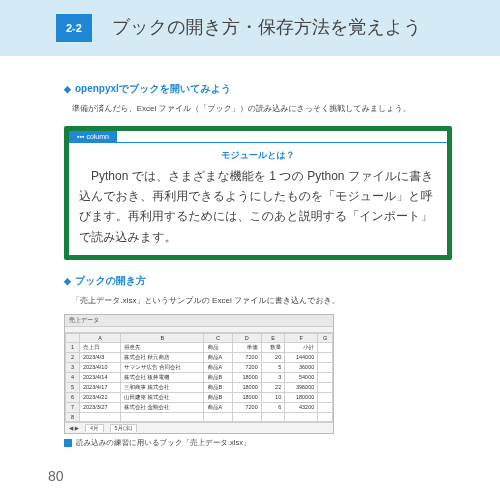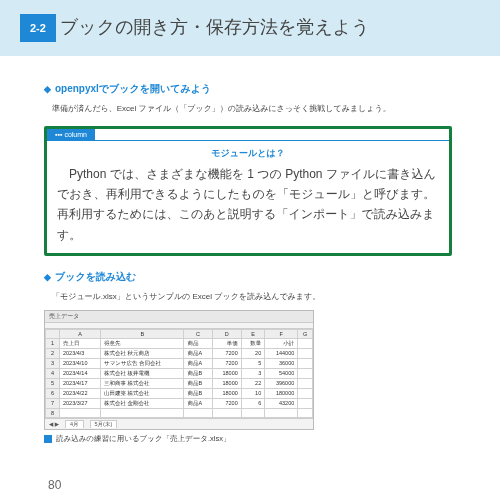--- a/index.html
+++ b/index.html
@@ -1,64 +1,64 @@
 <!DOCTYPE html>
 <html><head>
 <meta charset="utf-8">
 <style>
   * { margin: 0; padding: 0; box-sizing: border-box; }
   body { width: 500px; height: 500px; background: #fff; font-family: "Hiragino Sans", "Meiryo", sans-serif; font-size: 8px; color: #333; position: relative; }
-  .header-band { background: #d4ebf5; padding: 14px 40px 14px 20px; display: flex; align-items: center; gap: 4px; }
+  .header-band { background: #d4ebf5; padding: 14px 40px 14px 56px; display: flex; align-items: center; gap: 20px; }
   .section-num { background: #1e88d6; color: #fff; font-size: 11px; font-weight: bold; padding: 8px 10px; }
   .section-title { font-size: 18px; color: #444; line-height: 1.4; }
-  .content { padding: 16px 48px 0 44px; }
+  .content { padding: 16px 48px 0 64px; }
   .sub-head { color: #1e88d6; font-size: 10px; font-weight: bold; margin: 10px 0 6px; }
   .sub-head::before { content: "◆"; color: #1e88d6; margin-right: 4px; font-size: 9px; }
   .para { font-size: 8px; line-height: 1.7; color: #444; margin-bottom: 2px; }
   .indent { text-indent: 1em; }
-  .column-box { border: 3px solid #15803d; border-radius: 2px; margin: 10px 0 14px; overflow: hidden; }
+  .column-box { border: 5px solid #15803d; border-radius: 2px; margin: 10px 0 14px; overflow: hidden; }
   .column-tab { background: #1e88d6; color: #fff; font-size: 7px; padding: 2px 8px; display: inline-block; }
   .column-tab-wrap { border-bottom: 1px solid #1e88d6; }
   .column-title { text-align: center; color: #1e88d6; font-size: 9px; font-weight: bold; padding: 6px 0 4px; }
   .column-body { padding: 0 10px 8px; font-size: 12px; line-height: 1.7; color: #444; }
   .ss { border: 1px solid #bbb; margin: 6px 0 4px; width: 270px; font-size: 6px; background: #fff; }
   .ss-titlebar { background: #e8e8e8; border-bottom: 1px solid #ccc; padding: 1px 4px; font-size: 6px; color: #555; }
   .ss-toolbar { background: #f3f3f3; border-bottom: 1px solid #ccc; height: 6px; }
   .ss-grid { border-collapse: collapse; width: 100%; }
   .ss-grid th, .ss-grid td { border: 1px solid #d0d0d0; padding: 1px 3px; font-size: 5.5px; text-align: left; color: #333; font-weight: normal; background: #fff; }
   .ss-grid th { background: #eee; text-align: center; }
   .ss-grid .rowhead { background: #eee; text-align: center; width: 14px; }
   .ss-grid .num { text-align: right; }
   .ss-tabs { background: #f3f3f3; border-top: 1px solid #ccc; padding: 1px 4px; font-size: 5.5px; color: #555; display:flex; gap:6px; align-items:center; }
   .ss-tab { border: 1px solid #ccc; border-bottom: none; background: #fff; padding: 0 4px; }
   .caption { font-size: 7.5px; color: #444; }
   .caption .cap-icon { display:inline-block; width:8px; height:8px; background:#1e88d6; margin-right:4px; vertical-align:middle; position:relative; }
-  .page-num { position: absolute; bottom: 8px; left: 48px; font-size: 12px; color: #666; }
+  .page-num { position: absolute; bottom: 16px; left: 48px; font-size: 14px; color: #666; }
 </style>
 </head>
 <body>
 
 <div class="header-band">
   <div class="section-num">2-2</div>
   <div class="section-title">ブックの開き方・保存方法を覚えよう</div>
 </div>
 
 <div class="content">
 
   <div class="sub-head">openpyxlでブックを開いてみよう</div>
   <p class="para indent">準備が済んだら、Excel ファイル（「ブック」）の読み込みにさっそく挑戦してみましょう。</p>
 
   <div class="column-box">
     <div class="column-tab-wrap"><span class="column-tab">▪▪▪  column</span></div>
     <div class="column-title">モジュールとは？</div>
     <div class="column-body indent">Python では、さまざまな機能を 1 つの Python ファイルに書き込んでおき、再利用できるようにしたものを「モジュール」と呼びます。再利用するためには、このあと説明する「インポート」で読み込みます。</div>
   </div>
 
-  <div class="sub-head">ブックを読み込む</div>
-  <p class="para indent">「モジュール.xlsx」というサンプルの Excel ブックを読み込んでみます。</p>
+  <div class="sub-head">ブックの開き方</div>
+  <p class="para indent">「売上データ.xlsx」というサンプルの Excel ファイルに書き込んでおき。</p>
 
   <div class="ss">
     <div class="ss-titlebar">売上データ</div>
     <div class="ss-toolbar"></div>
     <table class="ss-grid">
       <tbody>
           <tr>
         <th class="rowhead"></th>
         <th>A</th>
         <th>B</th>

